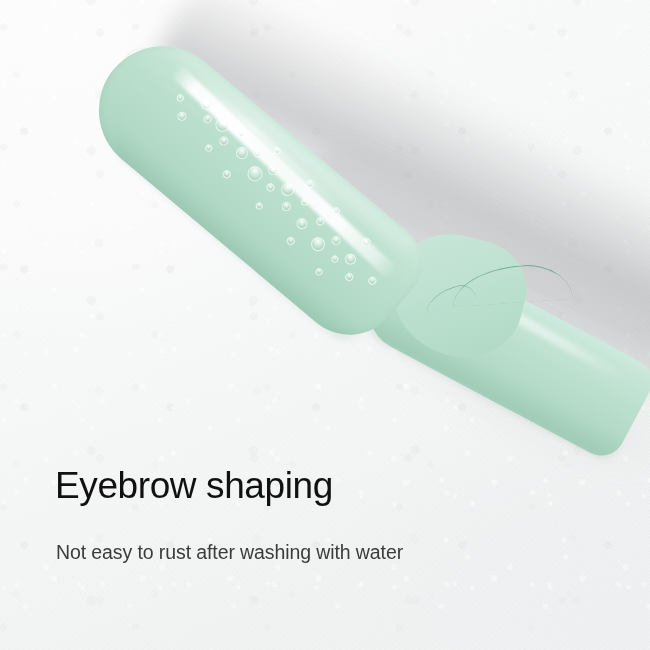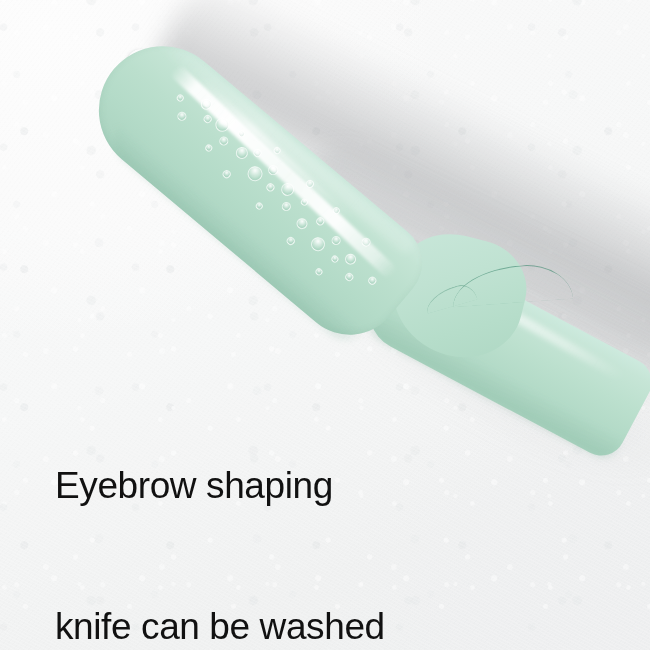--- a/index.html
+++ b/index.html
@@ -410,20 +410,20 @@
           <span class="drop sm" style="left: 330px; top: 56px; width: 6px; height: 6px;"></span>
         </div>
     </div>
 
     <div class="seam"></div>
     <div class="seam-2"></div>
   </div>
 
   <div class="headline">
     <div>Eyebrow shaping</div>
-    <div>knife can be washed</div>
   </div>
 
   <div class="body-list">
+    <div class="body-line">Not easy to rust after washing with water</div>
     
   </div>
 
 </div>
 
 </body></html>

